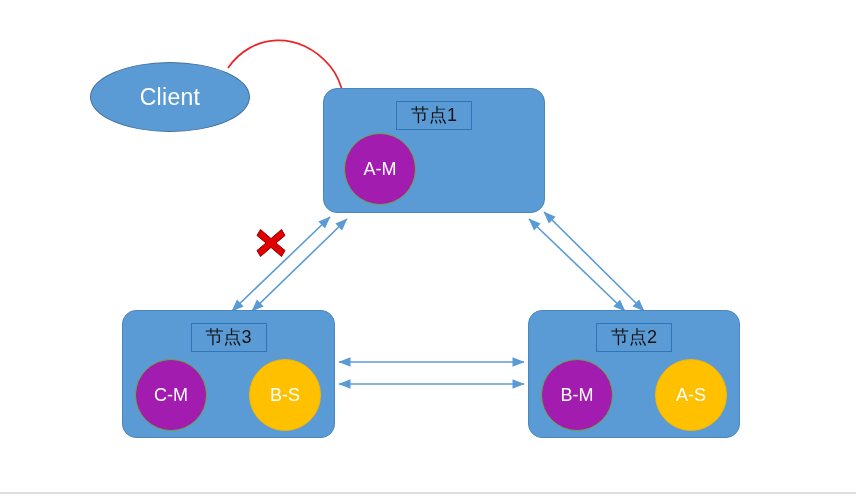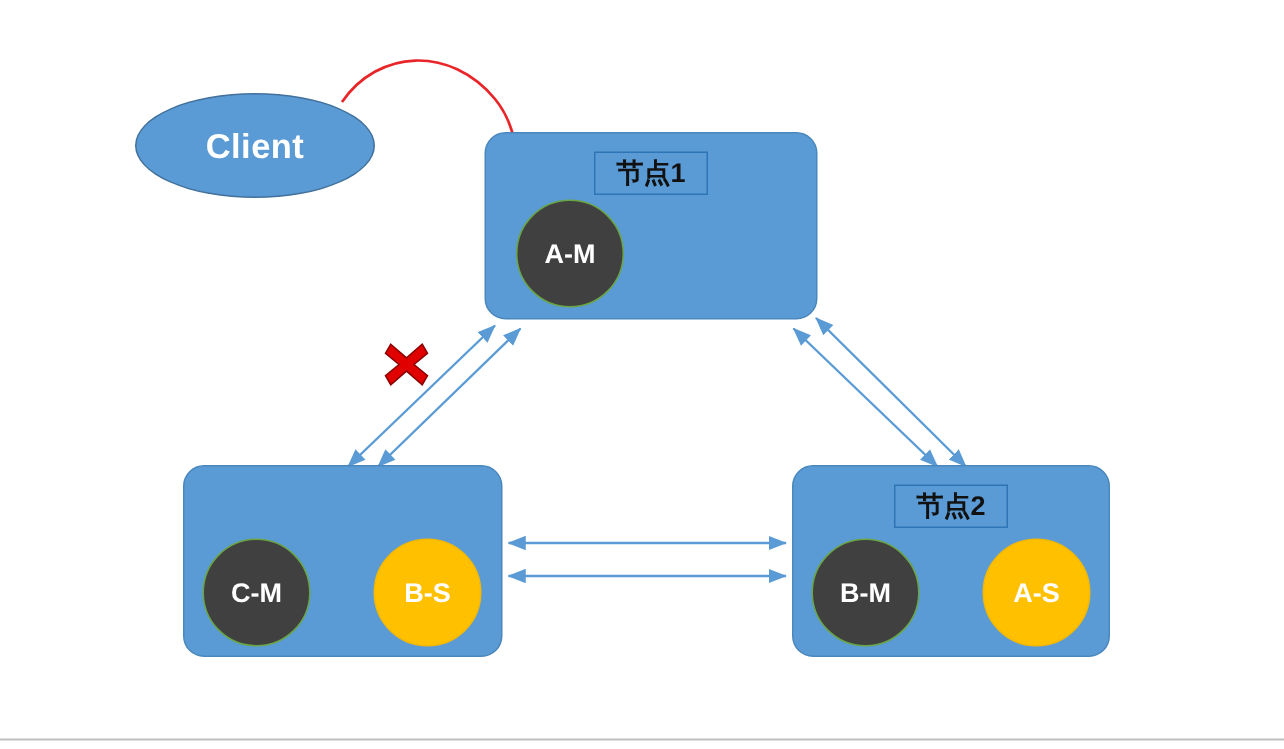--- a/index.html
+++ b/index.html
@@ -9,21 +9,20 @@
   }
   body {
     font-family: "Liberation Sans", sans-serif;
   }
   #canvas {
     position: relative;
     width: 856px;
     height: 499px;
     background: #ffffff;
     overflow: hidden;
-    font-weight: bold;
   }
   #edges {
     position: absolute;
     left: 0;
     top: 0;
     width: 856px;
     height: 499px;
     pointer-events: none;
   }
 
@@ -82,21 +81,21 @@
     width: 72px;
     height: 72px;
     border-radius: 50%;
     display: flex;
     align-items: center;
     justify-content: center;
     color: #ffffff;
     font-size: 18px;
     box-sizing: border-box;
   }
-  .svc.master { background: #404040; border: 1px solid #6AA544; justify-content: center; }
+  .svc.master { background: #a21caf; border: 1px solid #6AA544; justify-content: center; }
   .svc.slave  { background: #FFC000; border: 1px solid #F5B800; }
 
   
   #node1 .slot-left  { left: 20px;  top: 44px; }
   #node1 .slot-right { left: 130px; top: 44px; }
   #node3 .slot-left  { left: 12px;  top: 48px; }
   #node3 .slot-right { left: 126px; top: 48px; }
   #node2 .slot-left  { left: 12px;  top: 48px; }
   #node2 .slot-right { left: 126px; top: 48px; }
 
@@ -155,20 +154,21 @@
   </div>
 
   <div class="node-box" id="node1">
     <div class="node-title">节点1</div>
     <div class="svc master slot-left">
       <span>A-M</span>
     </div>
   </div>
 
   <div class="node-box" id="node3">
+    <div class="node-title">节点3</div>
     <div class="svc slave slot-right">
       <span>B-S</span>
     </div>
     <div class="svc master slot-left">
       <span>C-M</span>
     </div>
   </div>
 
   <div class="node-box" id="node2">
     <div class="node-title">节点2</div>

